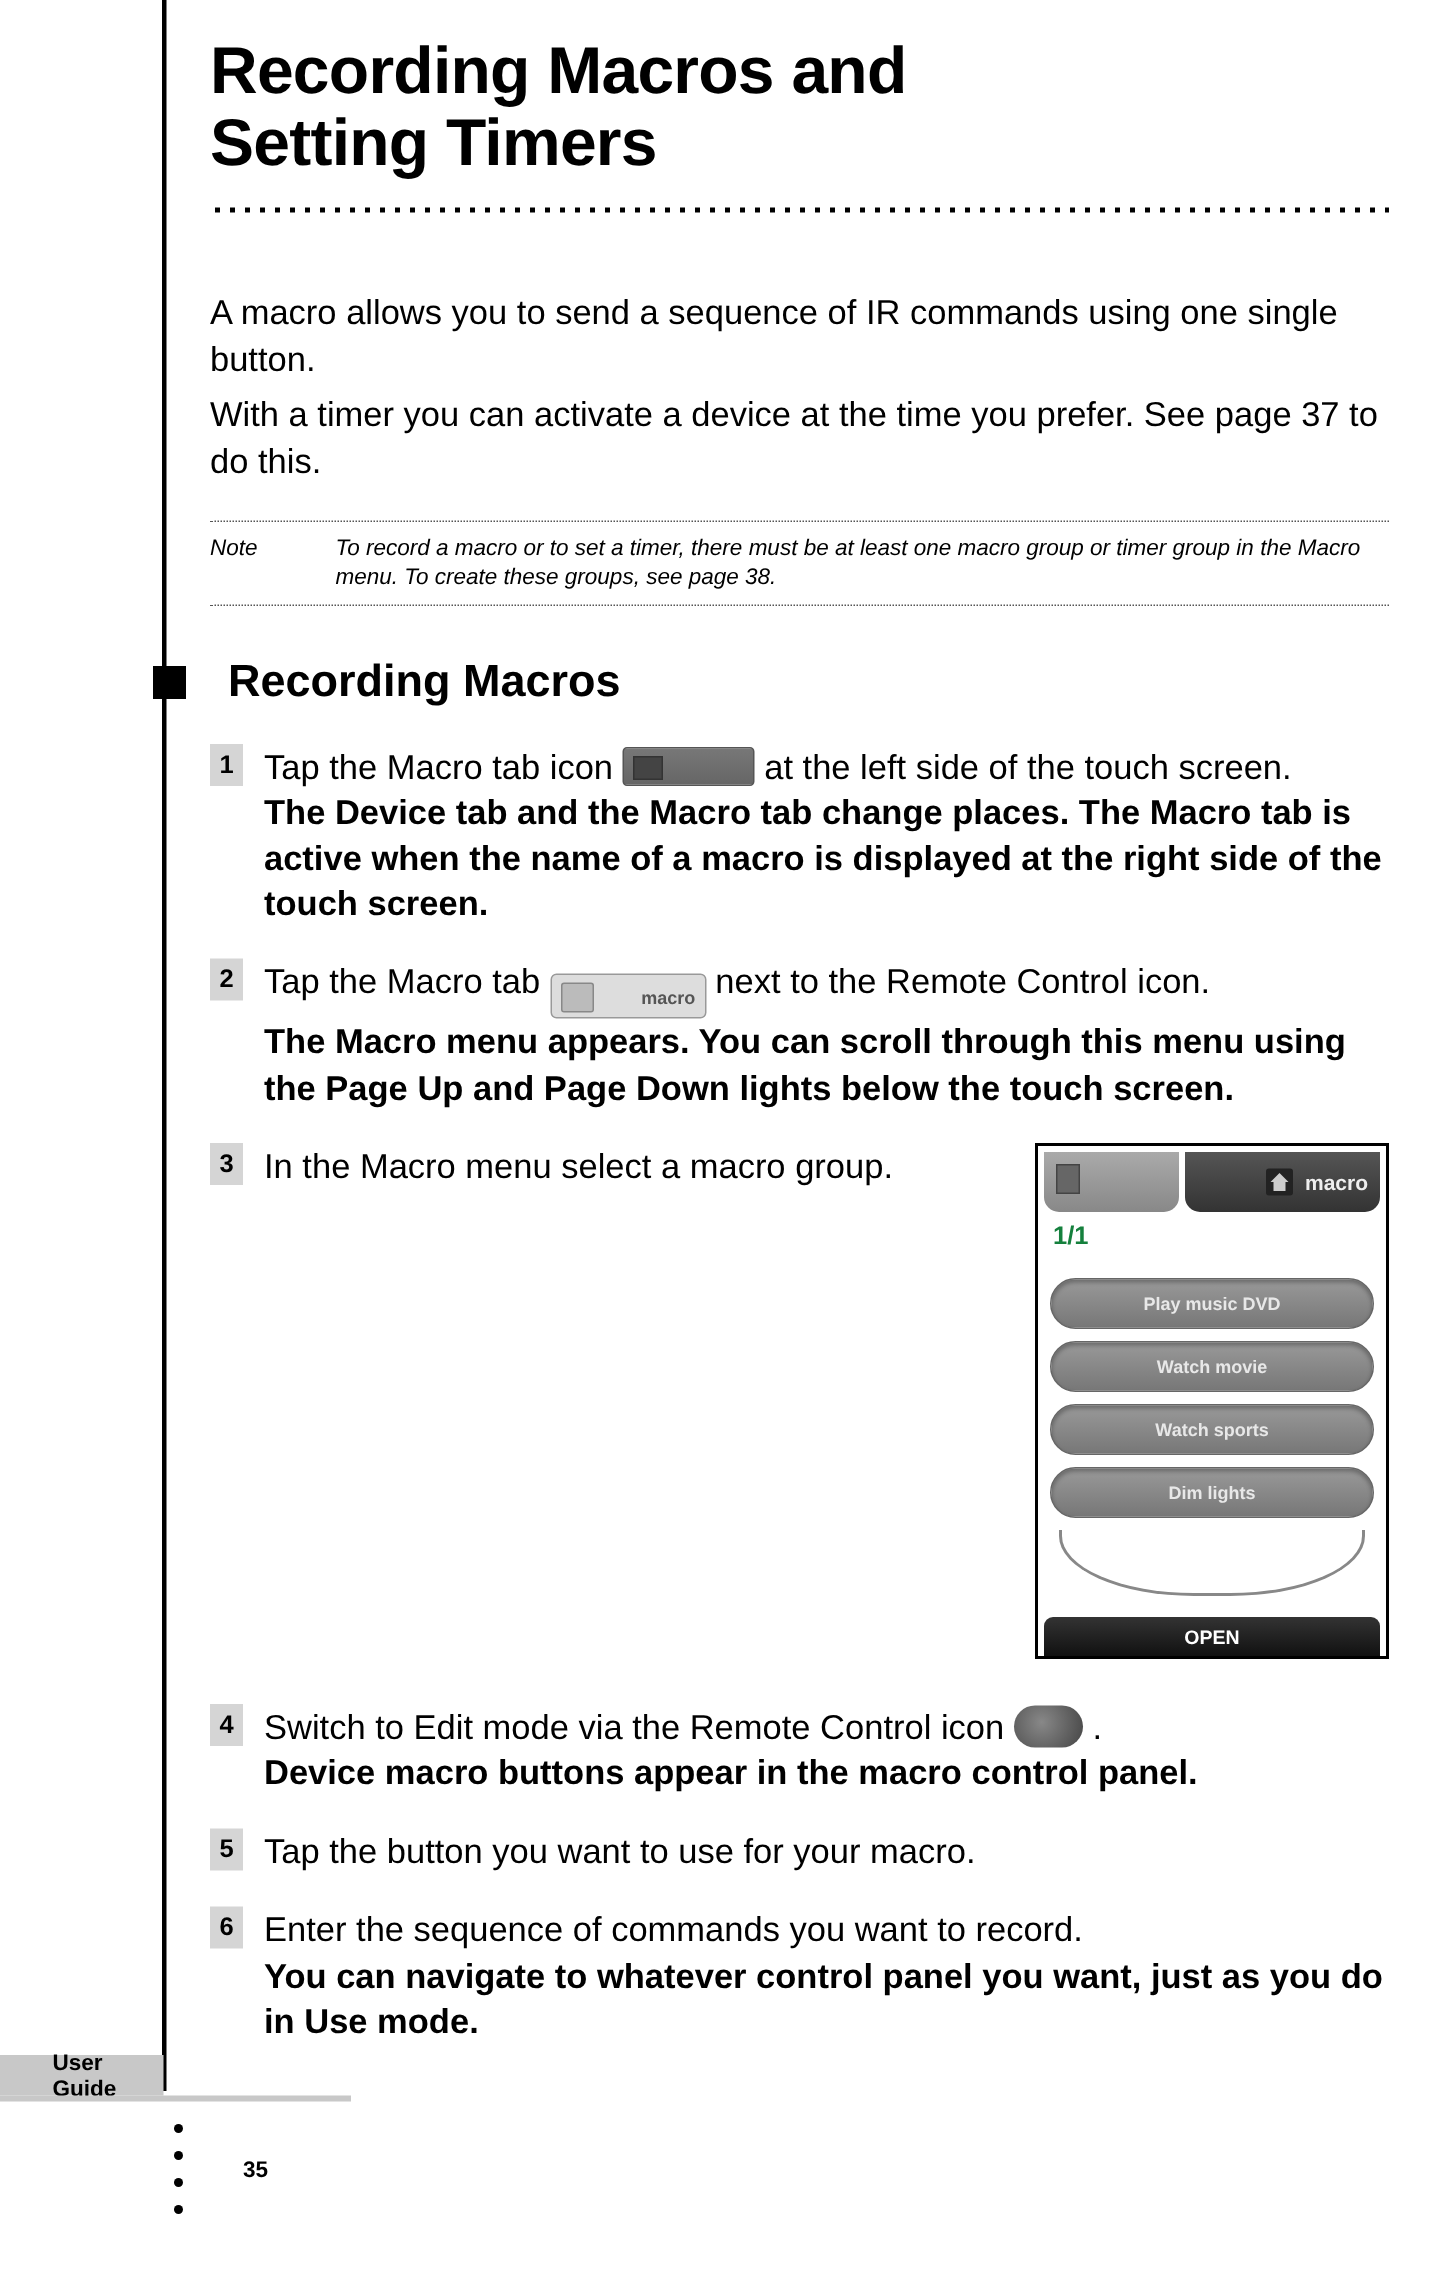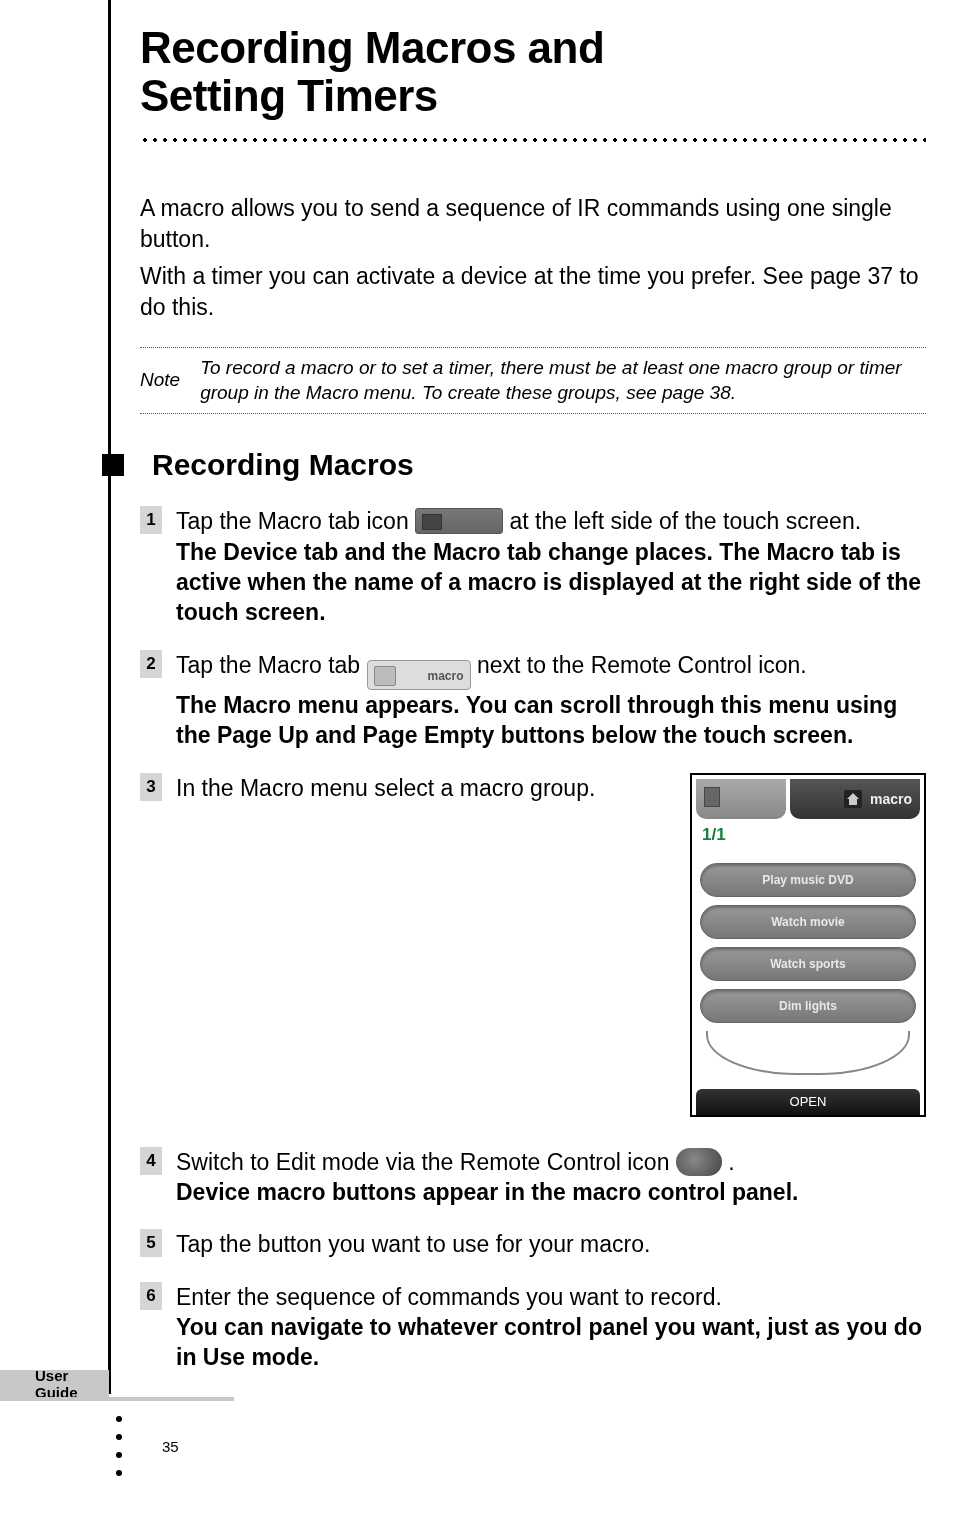--- a/index.html
+++ b/index.html
@@ -4,21 +4,21 @@
 <style>
   * { box-sizing: border-box; margin: 0; padding: 0; }
   html, body { width: 962px; height: 1527px; background: #fff; font-family: "Helvetica Neue", Helvetica, Arial, sans-serif; color: #000; }
   .page { position: relative; width: 962px; height: 1089px; }
   .left-rule { position: absolute; left: 108px; top: 0; width: 3px; height: 1394px; background: #000; }
   .content { position: absolute; left: 140px; top: 24px; width: 786px; }
   h1 { font-size: 44px; font-weight: 900; letter-spacing: -0.5px; line-height: 1.1; font-stretch: condensed; }
   .dot-rule { margin-top: 14px; height: 10px; background-image: radial-gradient(circle, #000 2px, transparent 2px); background-size: 10px 10px; background-repeat: repeat-x; }
   .intro { margin-top: 48px; font-size: 23px; line-height: 1.35; font-stretch: condensed; }
   .intro p + p { margin-top: 6px; }
-  .note-block { margin-top: 24px; border-top: 1px dotted #555; border-bottom: 1px dotted #555; padding: 8px 0; font-size: 19px; font-style: italic; font-stretch: condensed; display: flex; gap: 20px; line-height: 1.3; align-items: center; }
+  .note-block { margin-top: 24px; border-top: 1px dotted #555; border-bottom: 1px dotted #555; padding: 8px 0; font-size: 15px; font-style: italic; font-stretch: condensed; display: flex; gap: 52px; line-height: 1.3; }
   .note-block .label { font-style: italic; flex: none; }
   .section-head { margin-top: 34px; display: flex; align-items: center; gap: 28px; }
   .section-head .sq { width: 22px; height: 22px; background: #000; margin-left: -38px; flex: none; }
   .section-head h2 { font-size: 30px; font-weight: 800; font-stretch: condensed; }
   .steps { margin-top: 24px; }
   .step { display: flex; gap: 14px; margin-bottom: 22px; }
   .stepnum { width: 22px; height: 28px; background: #d5d5d5; color: #000; font-weight: 600; text-align: center; line-height: 28px; font-size: 17px; flex: none; }
   .stepbody { font-size: 23px; line-height: 1.32; flex: 1; font-stretch: condensed; }
   .stepbody .sub { font-weight: 700; }
   .icon-macro-tab { display: inline-block; width: 88px; height: 26px; background: linear-gradient(#777,#666); border: 1px solid #555; border-radius: 3px; vertical-align: -5px; position: relative; }
@@ -33,26 +33,26 @@
   .ss-tab-left::after { content: ""; position: absolute; left: 8px; top: 8px; width: 14px; height: 18px; background: #666; border: 1px solid #444; }
   .ss-tab-right { flex: 1; background: linear-gradient(#555,#333); border-radius: 0 0 10px 10px; display: flex; align-items: center; justify-content: flex-end; gap: 8px; padding: 0 8px; }
   .ss-home { width: 18px; height: 18px; background: #222; border-radius: 2px; position: relative; }
   .ss-home::before { content:""; position:absolute; left:3px; top:3px; width:0; height:0; border-left:6px solid transparent; border-right:6px solid transparent; border-bottom:6px solid #ccc; }
   .ss-home::after { content:""; position:absolute; left:5px; top:9px; width:8px; height:6px; background:#ccc; }
   .ss-macro-label { color: #eee; font-size: 14px; font-weight: 700; font-stretch: condensed; }
   .ss-page { font-size: 17px; font-weight: 700; color: #15803d; padding: 2px 6px; }
   .ss-btn-wrap { padding: 8px 4px 10px; }
   .ss-btn { height: 34px; margin: 8px 0; border-radius: 17px; background: linear-gradient(#999,#777); border: 1px solid #666; display:flex; align-items:center; justify-content:center; color:#e8e8e8; font-size:12px; font-weight:600; font-stretch:condensed; box-shadow: inset 0 2px 3px rgba(0,0,0,0.3), 0 1px 1px rgba(255,255,255,0.4); }
   .ss-bottom-curve { height: 44px; border: 2px solid #888; border-top: none; border-radius: 0 0 90px 90px / 0 0 40px 40px; margin: 0 6px 4px; }
-  .ss-open { height: 26px; background: linear-gradient(#333,#111); color: #fff; font-size: 13px; font-weight: 400; display:flex; align-items:center; justify-content:center; border-radius: 6px 6px 0 0; font-stretch:condensed; }
+  .ss-open { height: 26px; background: linear-gradient(#333,#111); color: #fff; font-size: 13px; font-weight: 700; display:flex; align-items:center; justify-content:center; border-radius: 6px 6px 0 0; font-stretch:condensed; }
   .user-guide-tab { position: absolute; left: 0; top: 1370px; width: 109px; height: 27px; background: #c8c8c8; display:flex; align-items:center; justify-content:center; font-size: 15px; font-weight: 700; font-stretch: condensed; padding-left: 35px; }
   .gray-underline { position: absolute; left: 0; top: 1397px; width: 234px; height: 4px; background: #c8c8c8; }
   .footer-dots { position: absolute; left: 116px; top: 1404px; width: 6px; }
   .footer-dots span { display:block; width:6px; height:6px; background:#000; border-radius:50%; margin: 12px 0; }
-  .page-num { position: absolute; left: 162px; top: 1438px; font-size: 15px; font-weight: 400; }
+  .page-num { position: absolute; left: 162px; top: 1438px; font-size: 15px; font-weight: 700; }
 </style>
 </head>
 <body>
 
 <div class="page">
   <div class="left-rule"></div>
 
   <div class="content">
     <h1>
       <span>Recording Macros and</span><br>
@@ -86,21 +86,21 @@
           <span class="sub">The Device tab and the Macro tab change places. The Macro tab is active when the name of a macro is displayed at the right side of the touch screen.</span>
         </div>
       </div>
 
       <div class="step">
         <div class="stepnum">2</div>
         <div class="stepbody">
           <span>Tap the Macro tab </span>
           <span class="icon-macro-tab2">macro</span>
           <span> next to the Remote Control icon.</span><br>
-          <span class="sub">The Macro menu appears. You can scroll through this menu using the Page Up and Page Empty buttons below the touch screen.</span>
+          <span class="sub">The Macro menu appears. You can scroll through this menu using the Page Up and Page Down lights below the touch screen.</span>
         </div>
       </div>
 
       <div class="step3-wrap">
         <div class="step" style="margin-bottom:0; flex:1;">
           <div class="stepnum">3</div>
           <div class="stepbody">
             <span>In the Macro menu select a macro group.</span>
           </div>
         </div>

